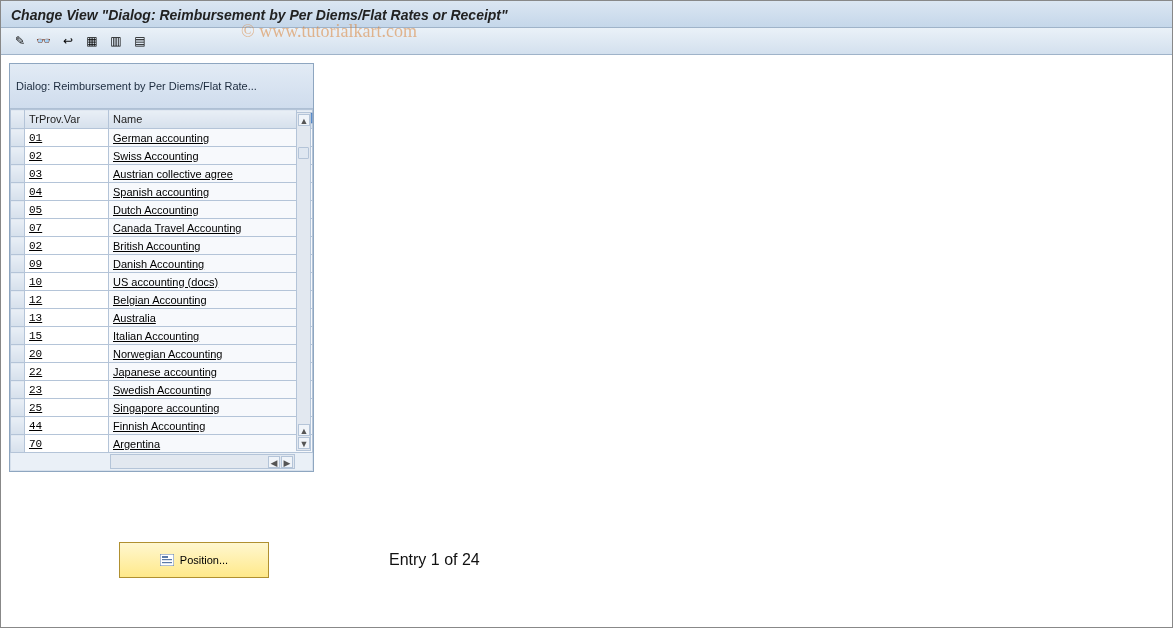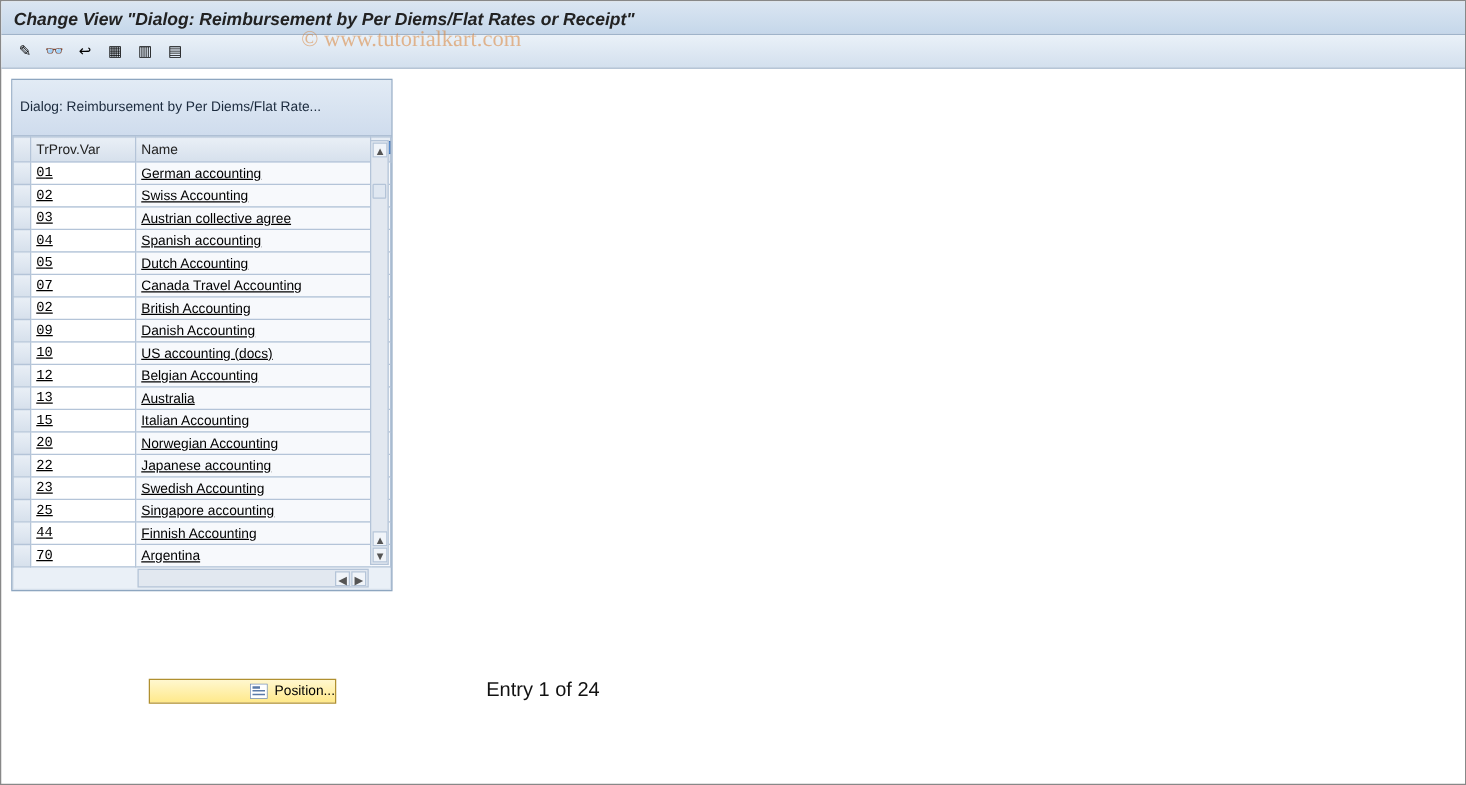--- a/index.html
+++ b/index.html
@@ -101,23 +101,23 @@
     left: 100px; right: 18px; bottom: 2px; height: 15px;
     background: #e2e8f0; border:1px solid #b4c4d8;
     display:flex; justify-content:flex-end; align-items:center; gap:1px; padding:1px;
   }
   .bottom-bar {
     margin-top: 70px;
     margin-left: 110px;
     display: flex; align-items: center; gap: 120px;
   }
   .position-btn {
-    display: inline-flex; align-items:center; justify-content:flex-end;
+    display: inline-flex; align-items:center; justify-content:center;
     gap:6px;
-    height: 20px; width: 150px;
+    height: 36px; width: 150px;
     background: linear-gradient(#fff7cf,#ffe98a);
     border: 1px solid #b09030;
     font-size: 11px; color:#000; cursor:pointer;
   }
   .position-btn .picon { display:inline-flex; }
   .entry-label { font-size: 16px; color:#111; }
   .watermark {
     position:absolute;
     top: 20px; left: 240px;
     font-size: 18px; color: rgba(219,132,54,0.55);

